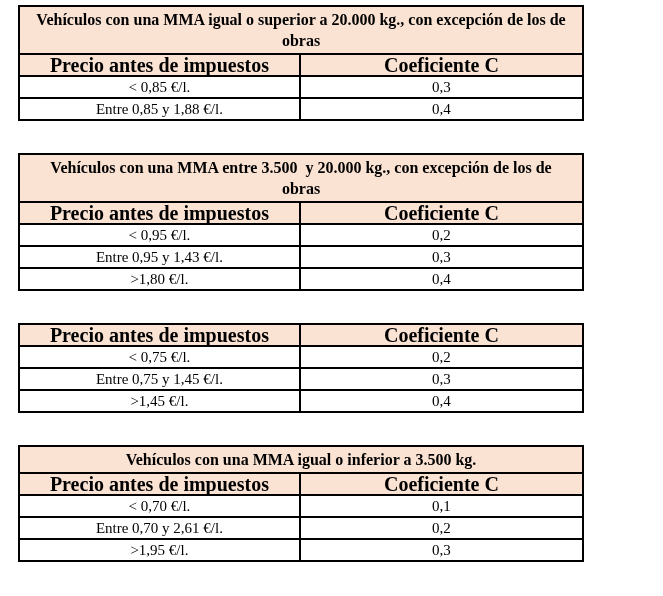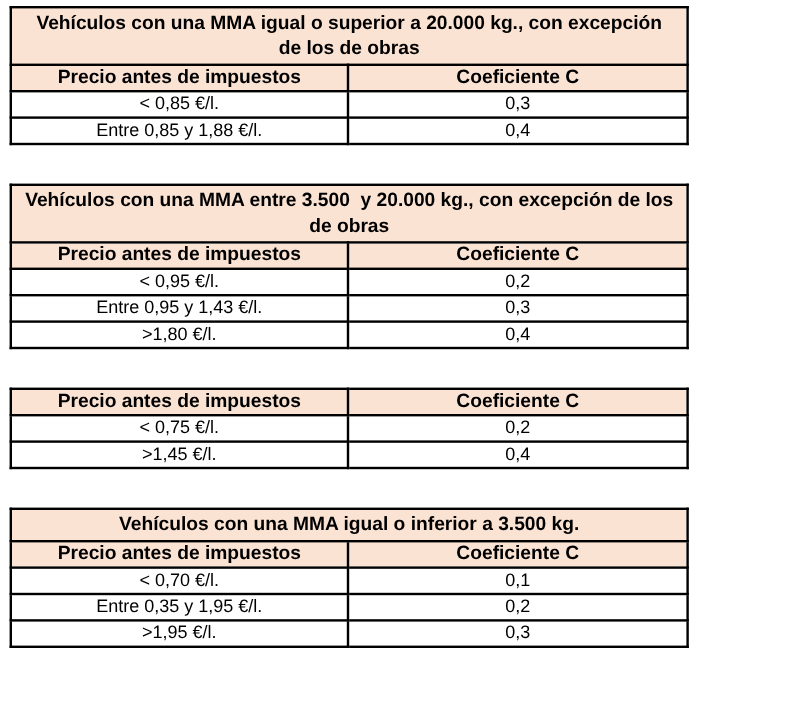--- a/index.html
+++ b/index.html
@@ -14,21 +14,22 @@
     font-family: "Liberation Sans", sans-serif;
     color: var(--text, #000000);
   }
   .page {
     padding: 5px 8px 0 8px;
   }
   table.coef-table {
     border-collapse: collapse;
     table-layout: fixed;
     width: 566px;
-    margin: 0 0 32px 0;
+    margin: 0 0 32px 10px;
+    font-family: Liberation Serif, serif;
   }
   table.coef-table:last-child {
     margin-bottom: 0;
   }
   .coef-table th,
   .coef-table td {
     border: 2px solid var(--border, #000000);
     text-align: center;
     vertical-align: middle;
     overflow: hidden;
@@ -36,21 +37,21 @@
   .title-cell {
     background: var(--header-background, #fbe3d4);
     font-size: 16px;
     font-weight: bold;
     line-height: 21px;
     padding: 2px 10px;
     white-space: pre-wrap;
   }
   .col-header {
     background: var(--header-background, #fbe3d4);
-    font-size: 16px;
+    font-size: 20px;
     font-weight: bold;
     line-height: 20px;
     height: 20px;
     padding: 0 4px;
   }
   .data-cell {
     font-size: 15px;
     font-weight: normal;
     line-height: 20px;
     height: 20px;
@@ -129,20 +130,24 @@
         <th class="col-header">Precio antes de impuestos</th>
         <th class="col-header">Coeficiente C</th>
       </tr>
     </thead>
     <tbody>
       <tr>
         <td class="data-cell">&lt; 0,75 €/l.</td>
         <td class="data-cell">0,2</td>
       </tr>
       <tr>
+        <td class="data-cell">Entre 0,75 y 1,45 €/l.</td>
+        <td class="data-cell">0,3</td>
+      </tr>
+      <tr>
         <td class="data-cell">&gt;1,45 €/l.</td>
         <td class="data-cell">0,4</td>
       </tr>
     </tbody>
   </table>
 
   <table class="coef-table">
     <colgroup>
         <col style="width:49.8%">
         <col style="width:50.2%">
@@ -155,21 +160,21 @@
         <th class="col-header">Precio antes de impuestos</th>
         <th class="col-header">Coeficiente C</th>
       </tr>
     </thead>
     <tbody>
       <tr>
         <td class="data-cell">&lt; 0,70 €/l.</td>
         <td class="data-cell">0,1</td>
       </tr>
       <tr>
-        <td class="data-cell">Entre 0,35 y 1,95 €/l.</td>
+        <td class="data-cell">Entre 0,70 y 2,61 €/l.</td>
         <td class="data-cell">0,2</td>
       </tr>
       <tr>
         <td class="data-cell">&gt;1,95 €/l.</td>
         <td class="data-cell">0,3</td>
       </tr>
     </tbody>
   </table>
 
 </div>

